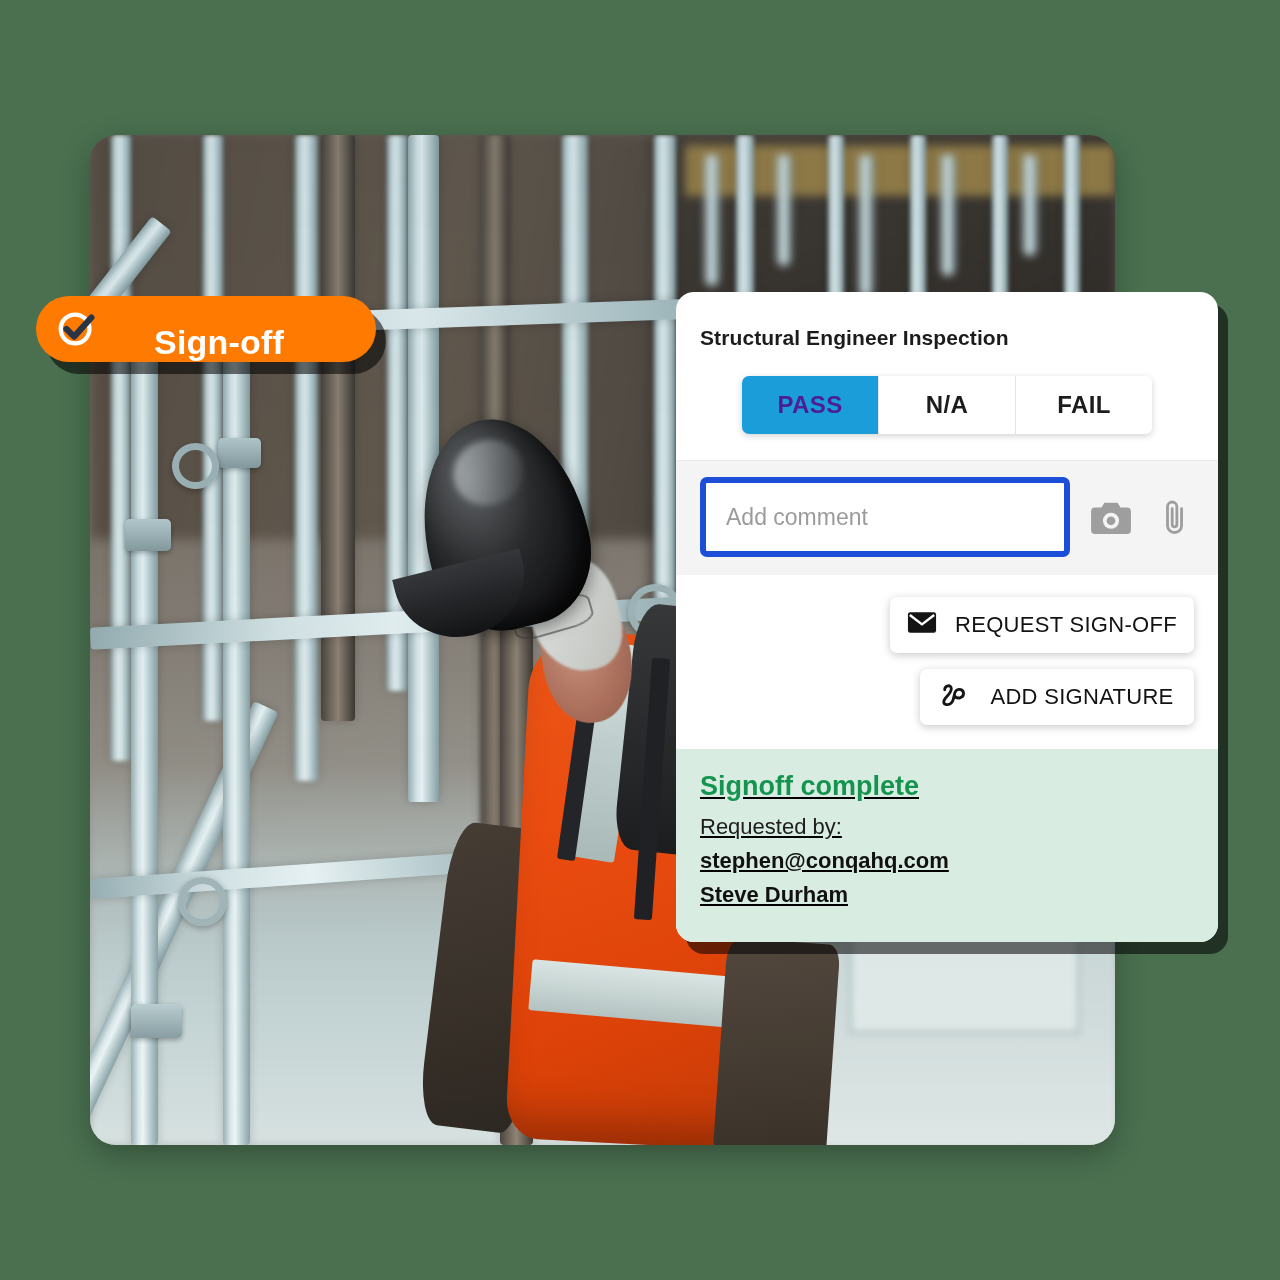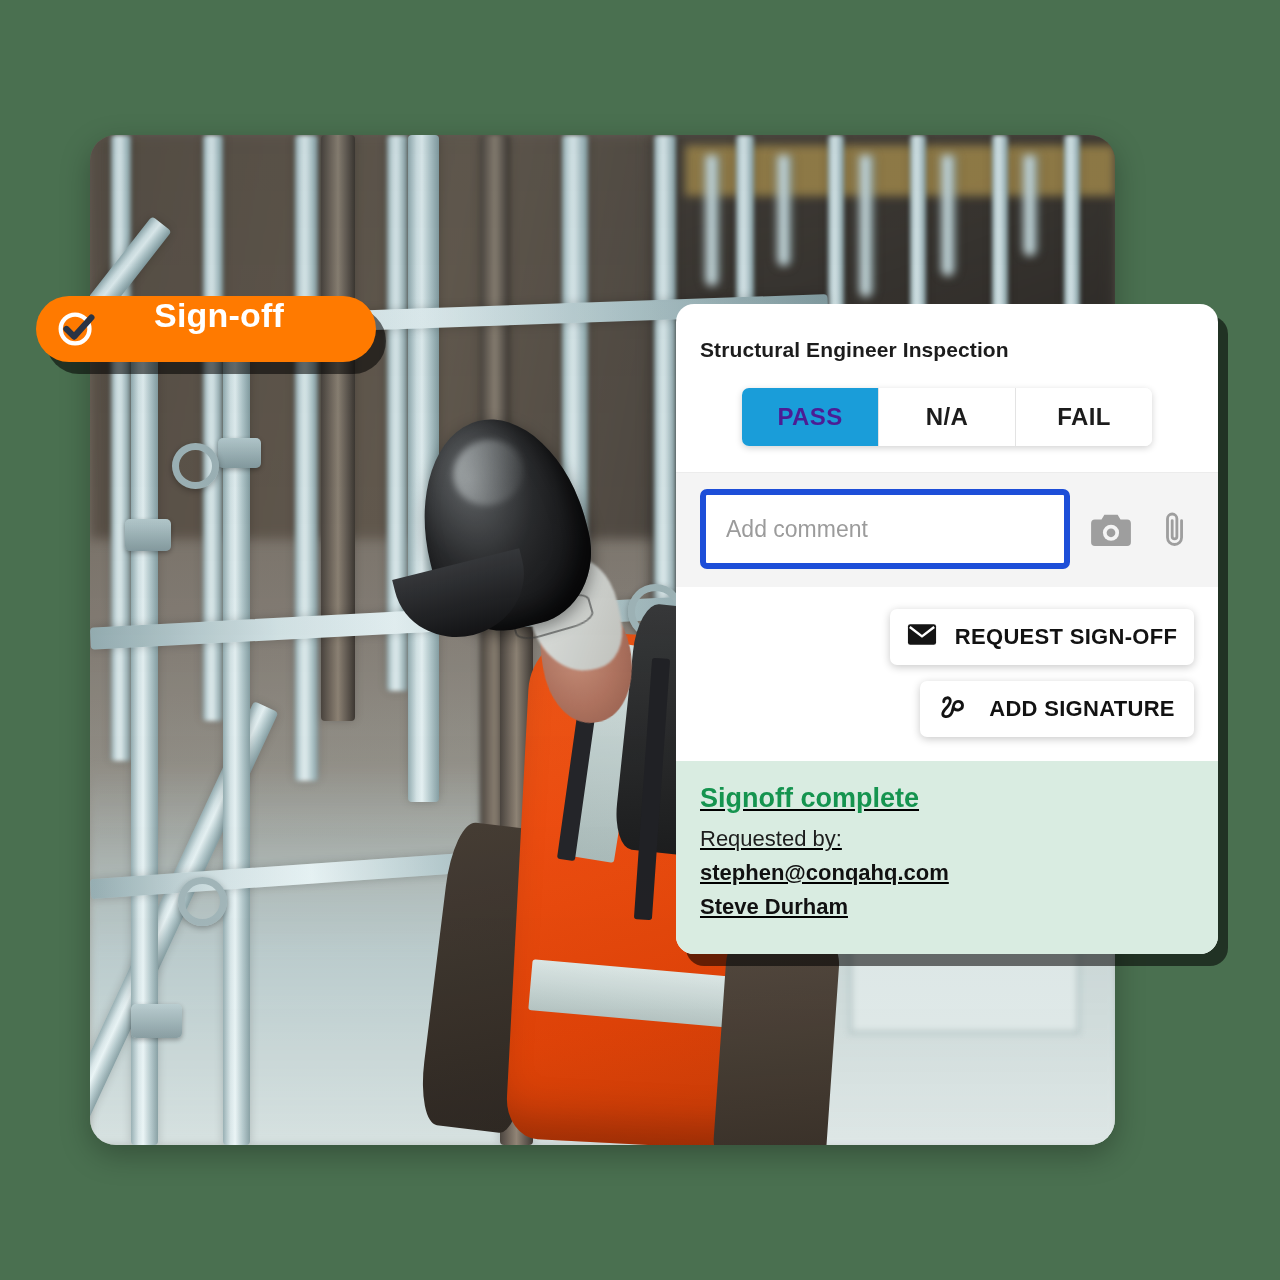--- a/index.html
+++ b/index.html
@@ -194,21 +194,21 @@
   
   .badge {
     position: absolute;
     left: 36px;
     top: 296px;
     height: 66px;
     width: 340px;
     background: #ff7a00;
     border-radius: 33px;
     display: flex;
-    align-items: flex-start;
+    align-items: flex-end;
     box-shadow: 10px 12px 0 rgba(0,0,0,.55);
   }
   .badge-icon {
     position:absolute;
     left: 18px;
     top: 50%;
     transform: translateY(-50%);
     width: 46px; height: 46px;
   }
   .badge-label {
@@ -219,21 +219,21 @@
     font-weight: 700;
     letter-spacing: .2px;
     padding-left: 42px;
     padding-right: 16px;
   }
 
   
   .card {
     position: absolute;
     left: 676px;
-    top: 304px;
+    top: 292px;
     width: 542px;
     border-radius: 18px;
     background: #ffffff;
     overflow: hidden;
     box-shadow: 10px 12px 0 rgba(0,0,0,.55);
   }
   .card-title {
     font-size: 21px;
     font-weight: 700;
     color: #1c1c1c;
@@ -324,21 +324,21 @@
   .act-btn {
     background: #ffffff;
     border-radius: 7px;
     box-shadow: 0 2px 8px rgba(0,0,0,.22);
     height: 56px;
     display: flex;
     align-items: center;
     justify-content: center;
     gap: 18px;
     font-size: 22px;
-    font-weight: 700;
+    font-weight: 400;
     color: #121212;
     letter-spacing: .3px;
   }
   .act-btn.request { width: 304px; }
   .act-btn.signature { width: 274px; }
 
   
   .complete {
     background: #d9ece1;
     padding: 22px 24px 30px 24px;

